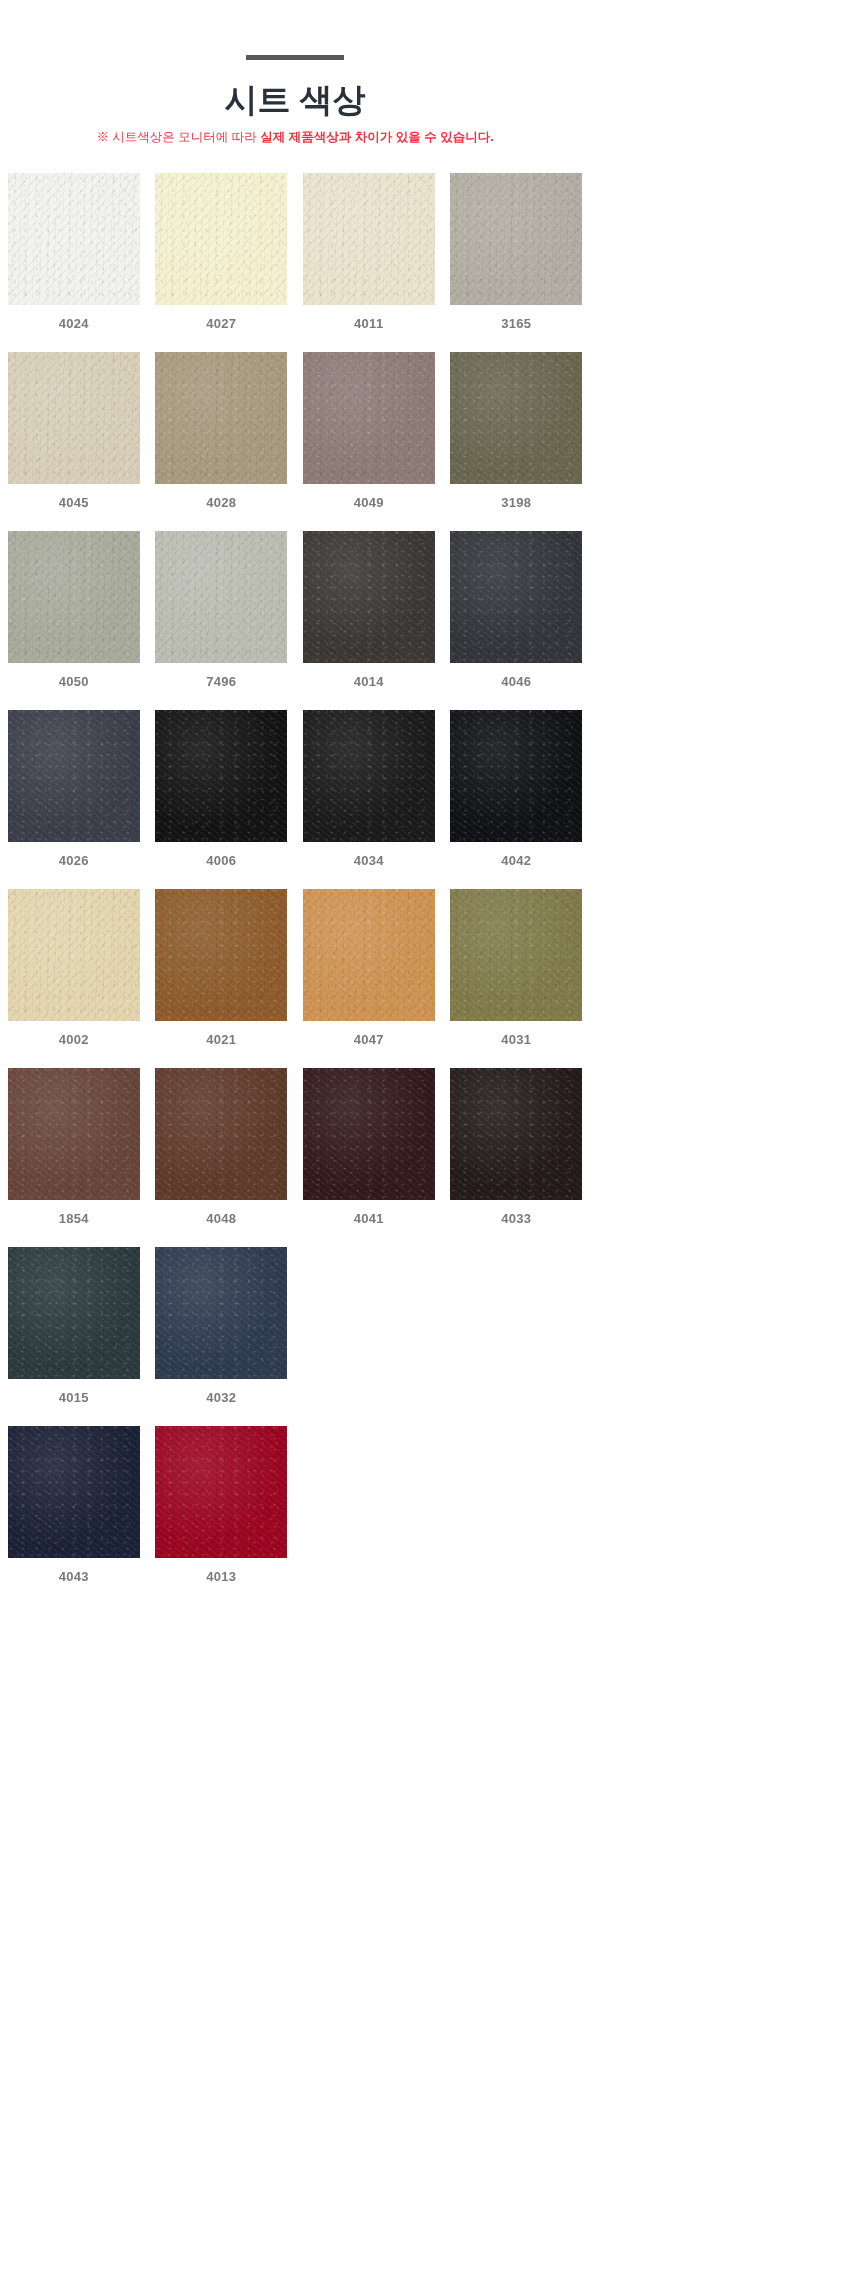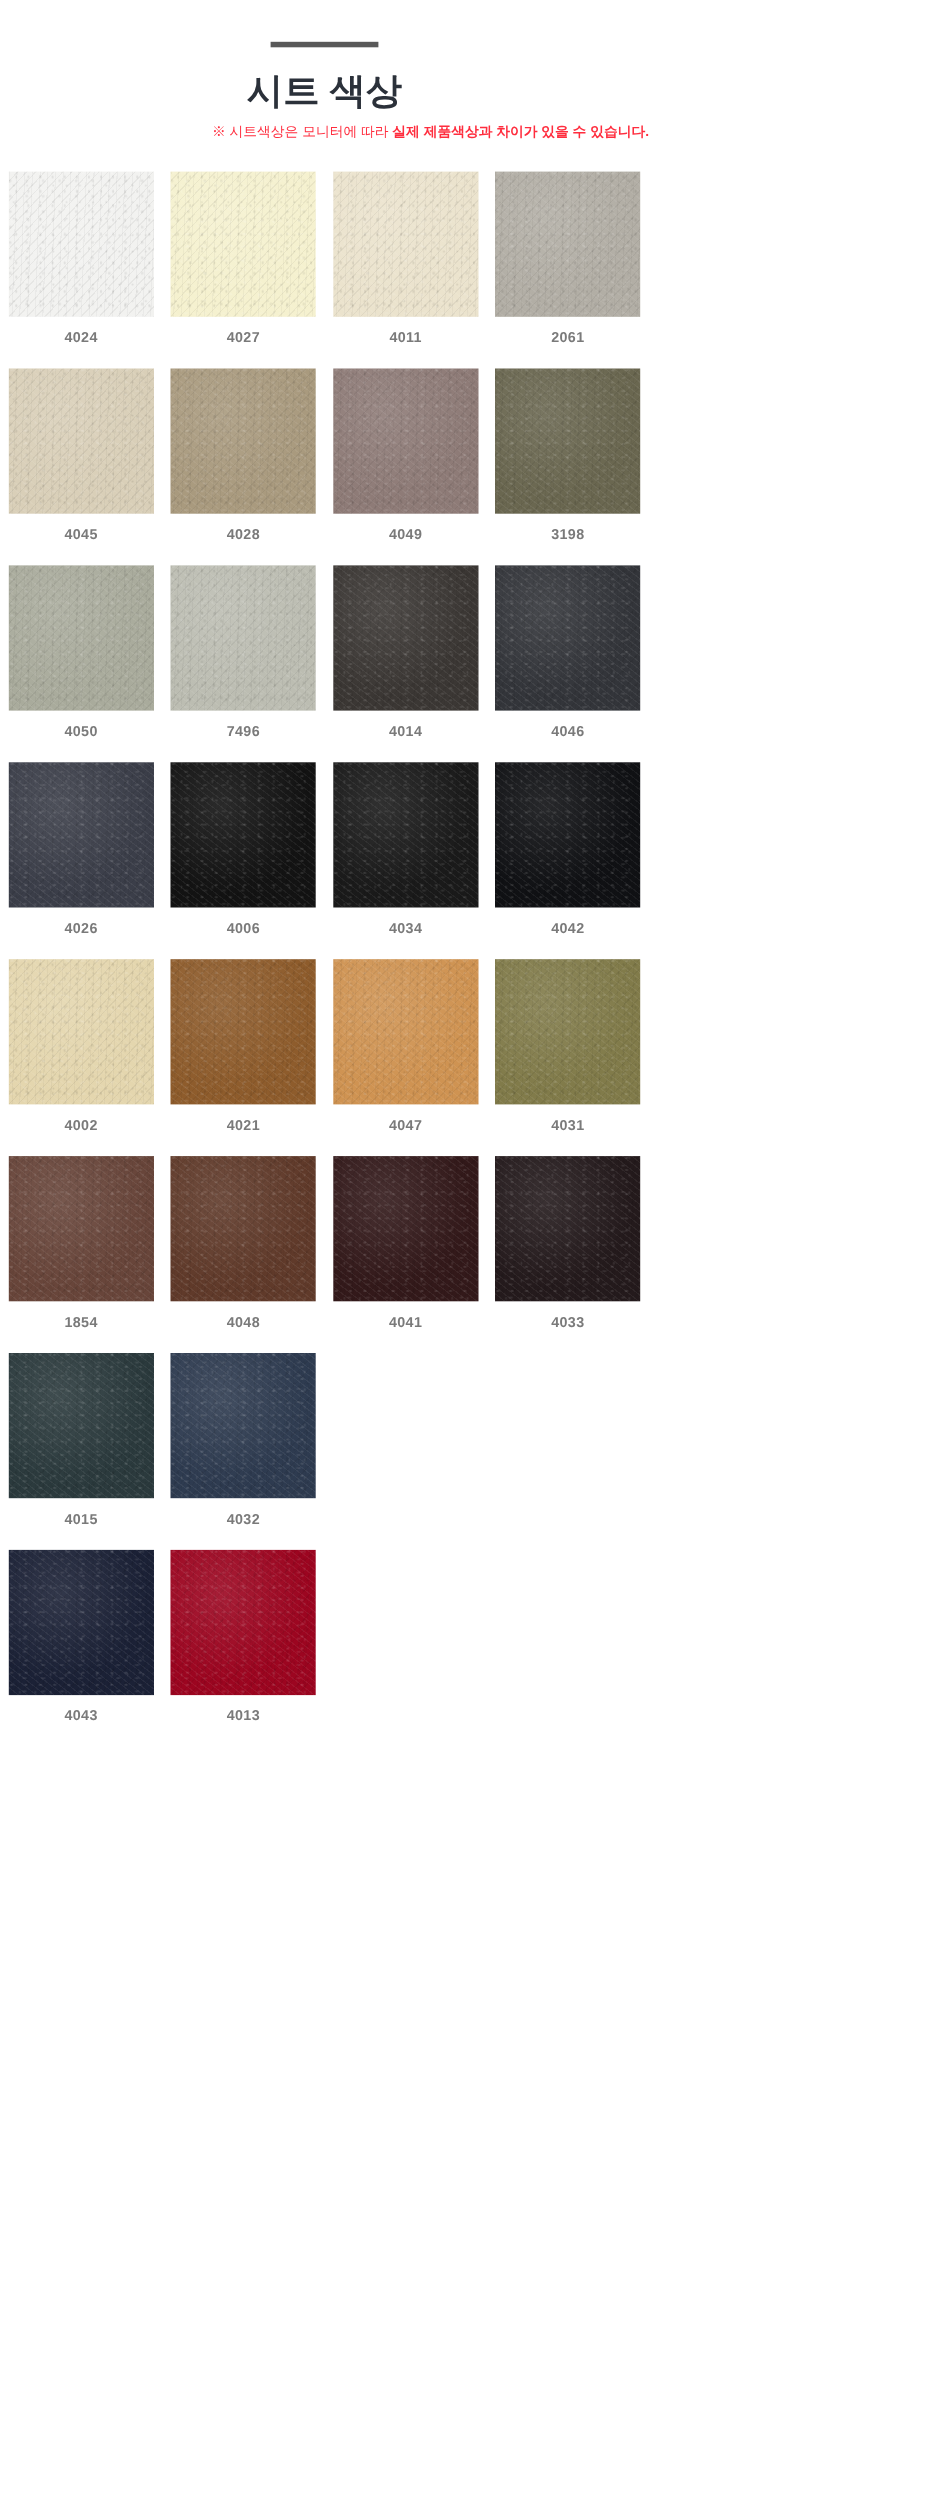--- a/index.html
+++ b/index.html
@@ -17,21 +17,21 @@
   .page {
     width: 590px;
     margin: 0;
     padding: 0;
     position: relative;
   }
 
   
   .header {
     text-align: center;
-    padding-top: 38px;
+    padding-top: 55px;
   }
   .top-rule {
     width: 98px;
     height: 5px;
     background: #595959;
     margin: 0 auto 22px auto;
   }
   .page-title {
     font-size: 33px;
     font-weight: bold;
@@ -39,21 +39,20 @@
     letter-spacing: 0px;
     line-height: 1.1;
     margin: 0 0 11px 0;
   }
   .subtitle {
     font-size: 12.5px;
     color: #ff2d3e;
     line-height: 1.4;
     margin: 0;
     white-space: nowrap;
-    text-align: right;
   }
   .subtitle .bold { font-weight: bold; }
 
   
   .grid {
     margin-top: 26px;
     display: flex;
     flex-direction: column;
     gap: 0px;
   }
@@ -132,21 +131,21 @@
         <div class="cell">
           <div class="swatch" style="background-color: rgb(245, 241, 207);"></div>
           <div class="code">4027</div>
         </div>
         <div class="cell">
           <div class="swatch" style="background-color: rgb(235, 227, 205);"></div>
           <div class="code">4011</div>
         </div>
         <div class="cell">
           <div class="swatch" style="background-color: rgb(178, 174, 165);"></div>
-          <div class="code">2061</div>
+          <div class="code">3165</div>
         </div>
       </div>
       <div class="row">
         <div class="cell">
           <div class="swatch" style="background-color: rgb(217, 207, 184);"></div>
           <div class="code">4045</div>
         </div>
         <div class="cell">
           <div class="swatch" style="background-color: rgb(169, 154, 126);"></div>
           <div class="code">4028</div>

